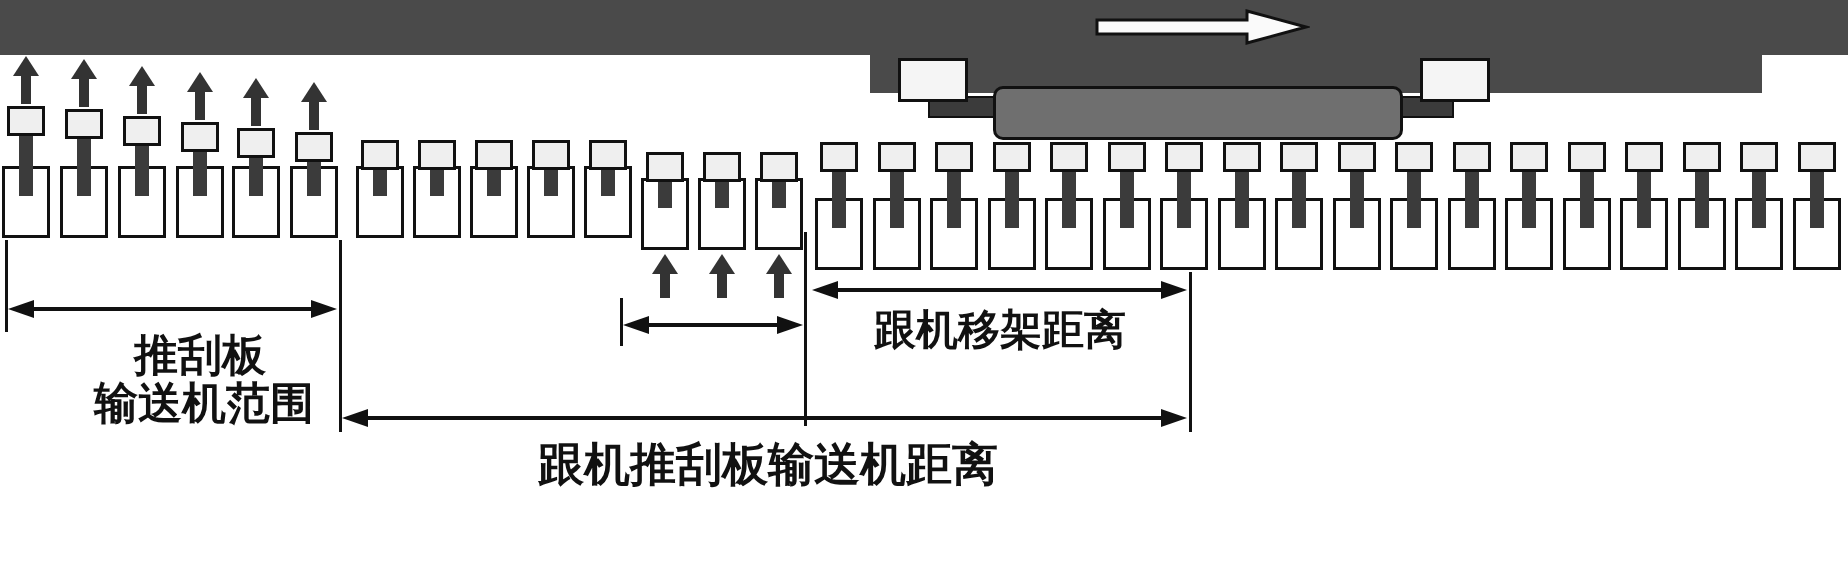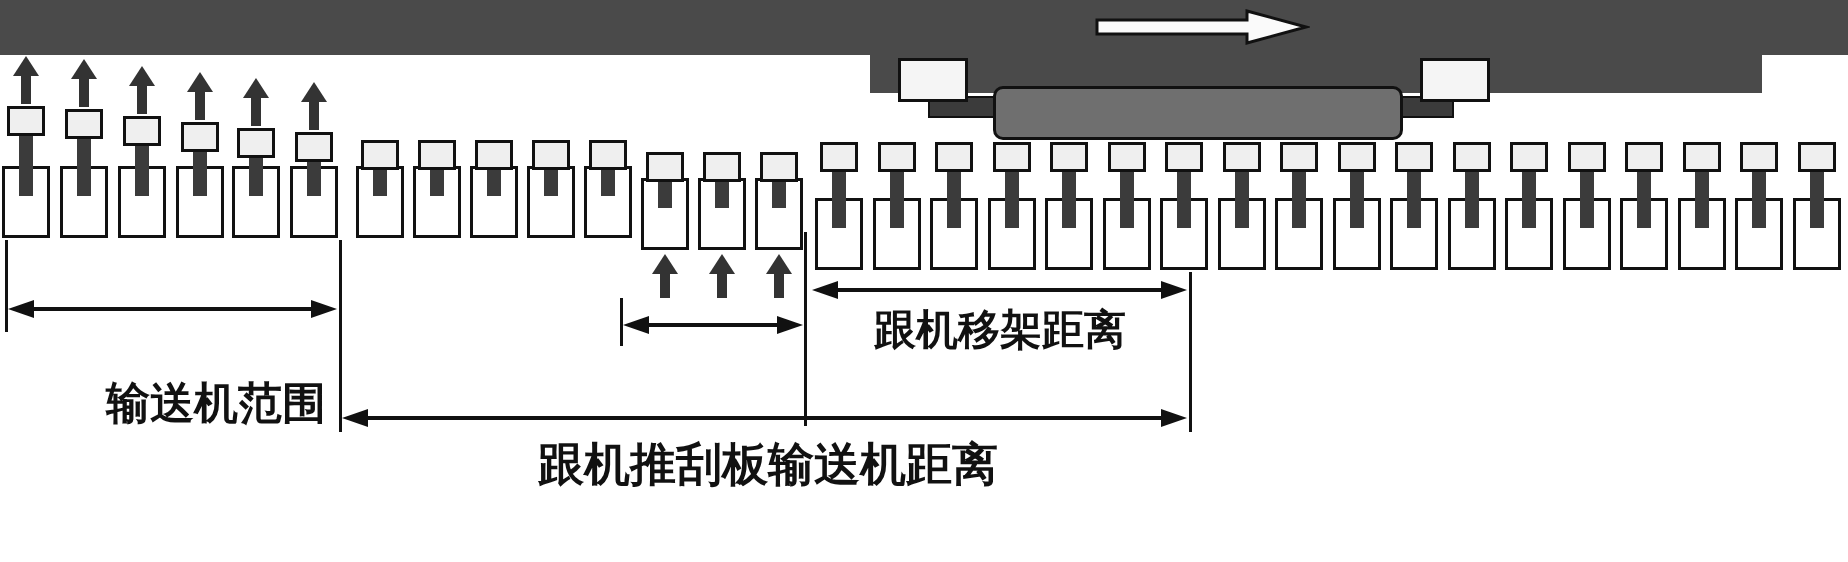--- a/index.html
+++ b/index.html
@@ -247,17 +247,18 @@
   <div class="dim" style="left:623px;top:316px;width:180px">
       <div class="line"></div>
     </div>
   <div class="dim" style="left:812px;top:281px;width:375px">
       <div class="line"></div>
     </div>
   <div class="dim" style="left:342px;top:409px;width:845px">
       <div class="line"></div>
     </div>
 
-  <div class="lbl" style="left:36px;top:374px;width:360px;font-size:44px">输送机范围</div>
+  <div class="lbl" style="left:40px;top:326px;width:320px;font-size:44px">推刮板</div>
+  <div class="lbl" style="left:24px;top:374px;width:360px;font-size:44px">输送机范围</div>
   <div class="lbl" style="left:780px;top:302px;width:440px;font-size:42px">跟机移架距离</div>
   <div class="lbl" style="left:518px;top:434px;width:500px;font-size:46px">跟机推刮板输送机距离</div>
 
 </div>
 
 </body></html>

